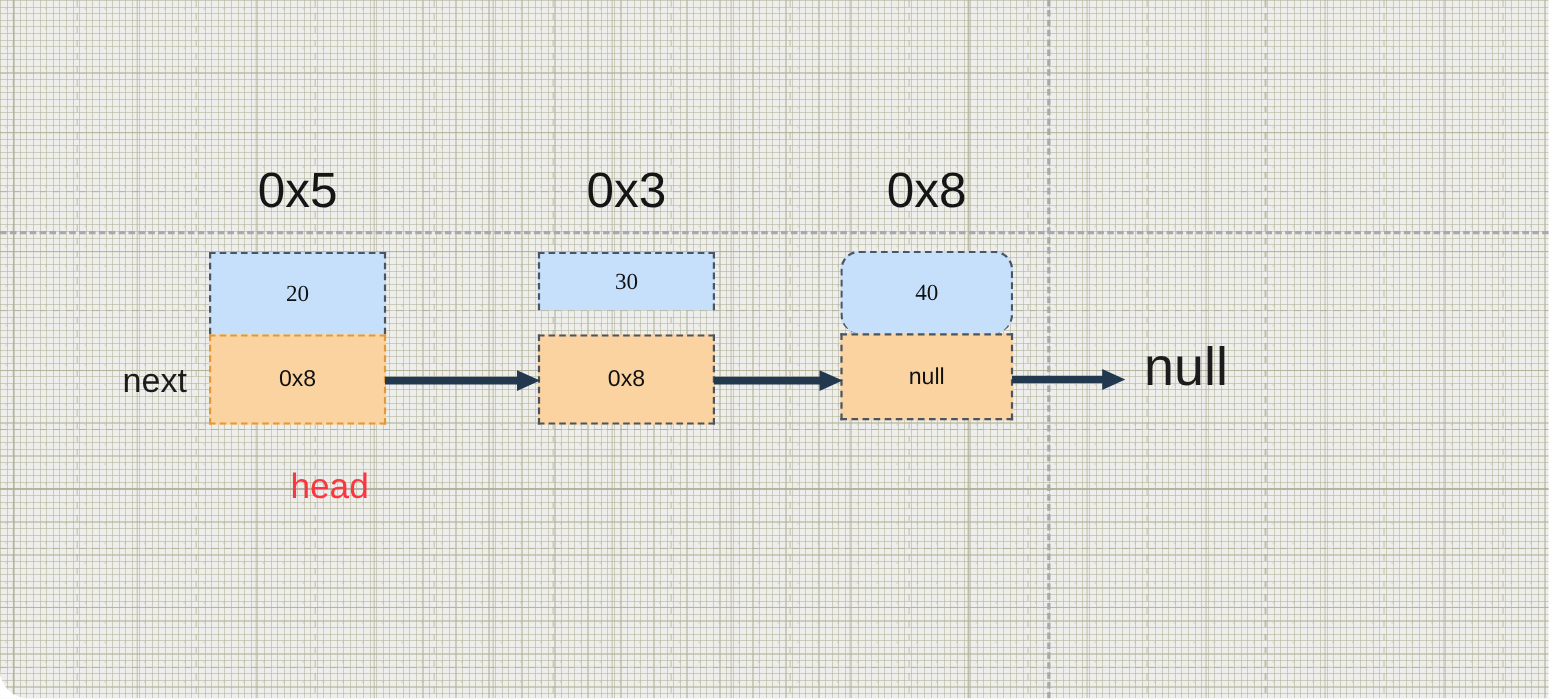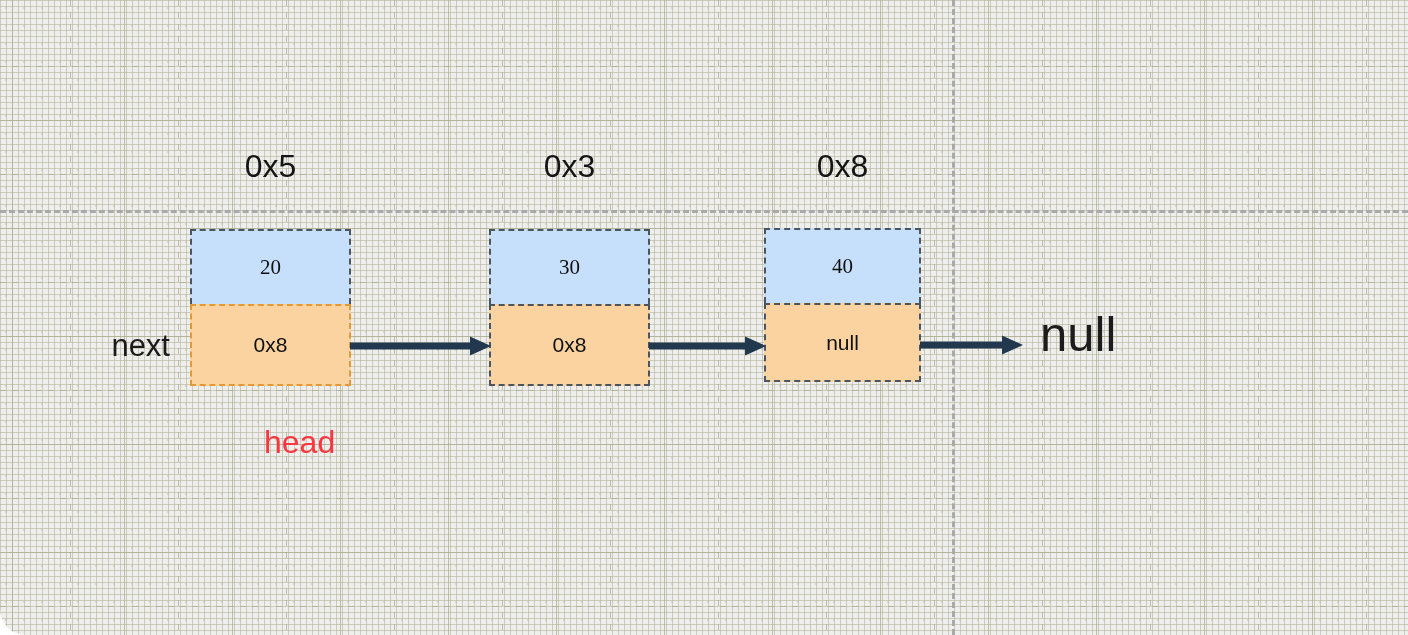--- a/index.html
+++ b/index.html
@@ -85,21 +85,21 @@
     text-align: right;
   }
 
   
   .node { position: absolute; }
   .node-addr {
     position: absolute;
     left: 0;
     width: 100%;
     text-align: center;
-    font-size: 32px;
+    font-size: 45px;
     line-height: 1;
     color: #151515;
     white-space: nowrap;
   }
   .cell {
     position: absolute;
     left: 0;
     width: 100%;
     box-sizing: border-box;
     display: flex;
@@ -161,27 +161,27 @@
 
   <div class="node" style="left:190px; top:150px; width:161px;">
     <div class="node-addr" style="top:0px;">0x5</div>
     <div class="cell cell-data" style="top:79px; height:75px;">20</div>
     <div class="cell cell-next orange-border" style="top:154px; height:82px;">0x8</div>
   </div>
   <div class="head-label" style="left:228px; top:426px;">head</div>
 
   <div class="node" style="left:489px; top:150px; width:161px;">
     <div class="node-addr" style="top:0px;">0x3</div>
-    <div class="cell cell-data" style="top:79px; height:75px;">30</div>
+    <div class="cell cell-data" style="top:79px; height:53px;">30</div>
     <div class="cell cell-next" style="top:154px; height:82px;">0x8</div>
   </div>
 
   <div class="node" style="left:764px; top:150px; width:157px;">
     <div class="node-addr" style="top:0px;">0x8</div>
-    <div class="cell cell-data" style="top:78px; height:75px;">40</div>
+    <div class="cell cell-data" style="top:78px; height:75px;border-radius:17px;">40</div>
     <div class="cell cell-next" style="top:153px; height:79px;">null</div>
   </div>
 
   <div class="arrow" style="left:350px; top:335px; width:141px;">
     <svg width="141" height="22" viewBox="0 0 141 22">
       <path d="M0 7.5 h120 v-6 l21 9.5 -21 9.5 v-6 H0 Z" fill="#22384e"></path>
     </svg>
   </div>
 
   <div class="arrow" style="left:649px; top:335px; width:117px;">

